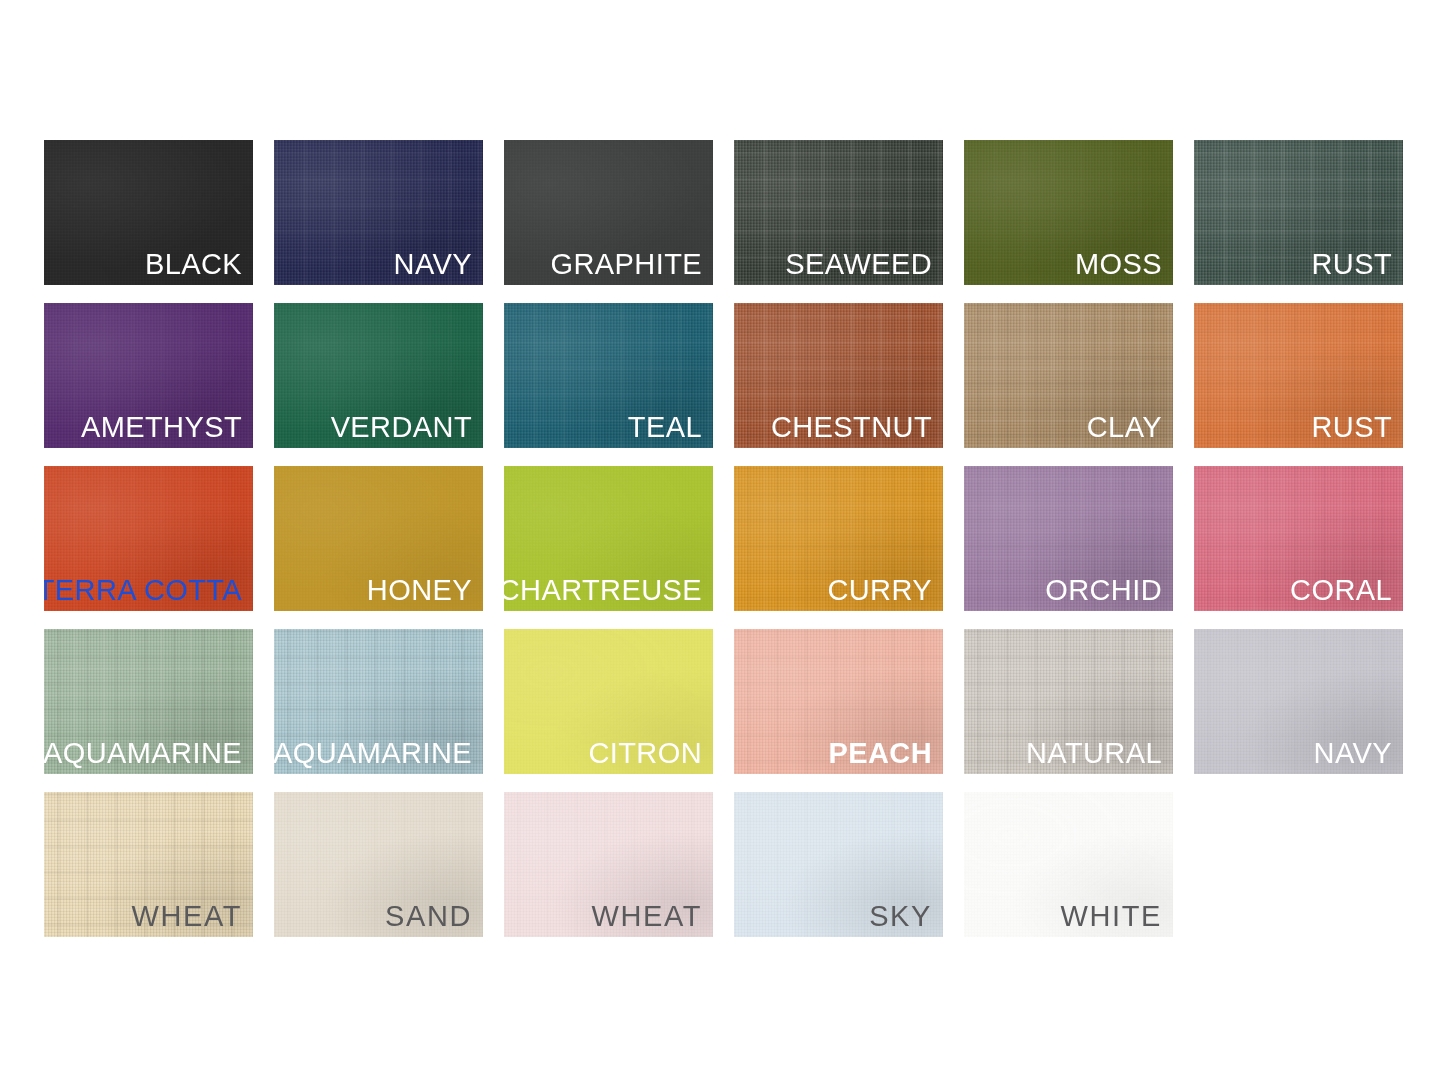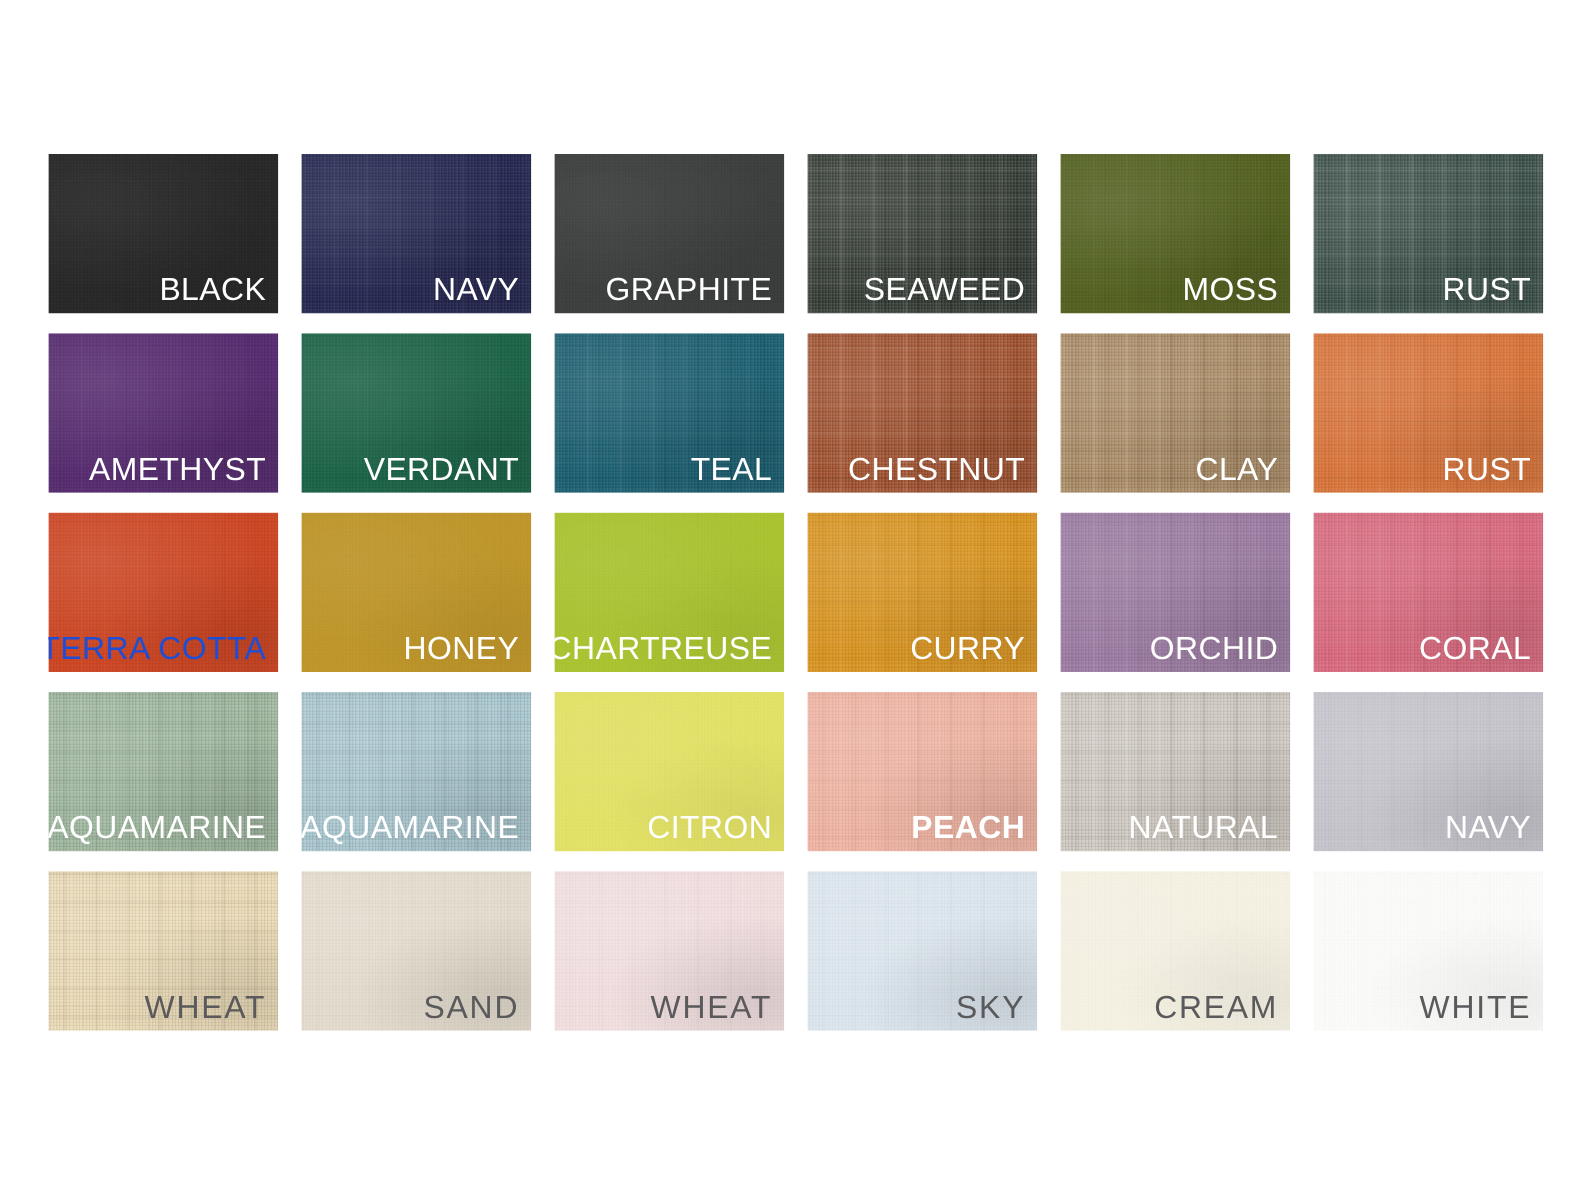--- a/index.html
+++ b/index.html
@@ -331,27 +331,20 @@
         <div class="swatch-label label-dark" style="color: rgb(90, 90, 92);">WHEAT</div>
       </div>
       <div class="swatch tex-light">
         <div class="swatch-fill" style="background: rgb(220, 230, 238);"></div>
         <div class="swatch-weave"></div>
         <div class="swatch-slub"></div>
         <div class="swatch-sheen"></div>
         <div class="swatch-label label-dark" style="color: rgb(90, 90, 92);">SKY</div>
       </div>
       <div class="swatch tex-flat">
-        <div class="swatch-fill" style="background: rgb(245, 241, 227);"></div>
-        <div class="swatch-weave"></div>
-        <div class="swatch-slub"></div>
-        <div class="swatch-sheen"></div>
-        <div class="swatch-label label-dark" style="color: rgb(90, 90, 92);">CREAM</div>
-      </div>
-      <div class="swatch tex-flat">
         <div class="swatch-fill" style="background: rgb(251, 251, 250);"></div>
         <div class="swatch-weave"></div>
         <div class="swatch-slub"></div>
         <div class="swatch-sheen"></div>
         <div class="swatch-label label-dark" style="color: rgb(90, 90, 92);">WHITE</div>
       </div>
     </div>
 </div>
 
 </body></html>

